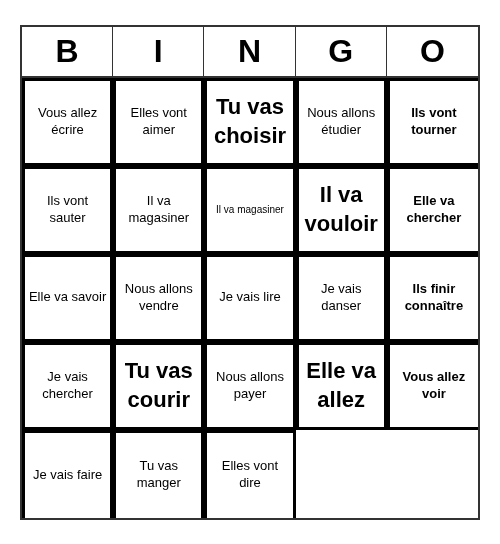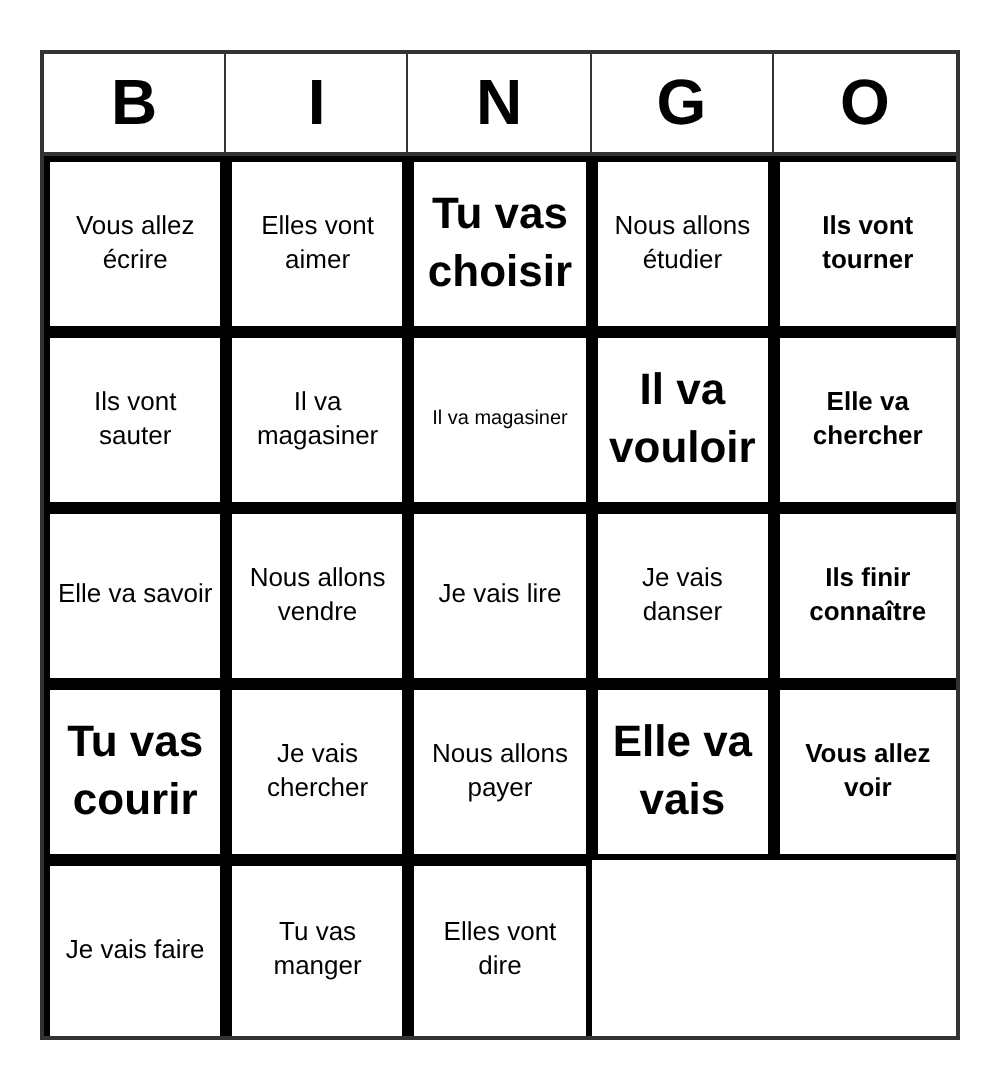--- a/index.html
+++ b/index.html
@@ -82,22 +82,22 @@
       <div class="bingo-cell">Ils vont sauter</div>
       <div class="bingo-cell">Il va magasiner</div>
       <div class="bingo-cell small-text">Il va magasiner</div>
       <div class="bingo-cell large-text">Il va vouloir</div>
       <div class="bingo-cell">Elle va chercher</div>
       <div class="bingo-cell">Elle va savoir</div>
       <div class="bingo-cell">Nous allons vendre</div>
       <div class="bingo-cell">Je vais lire</div>
       <div class="bingo-cell">Je vais danser</div>
       <div class="bingo-cell">Ils finir connaître</div>
+      <div class="bingo-cell">Je vais chercher</div>
       <div class="bingo-cell large-text">Tu vas courir</div>
-      <div class="bingo-cell">Je vais chercher</div>
       <div class="bingo-cell">Nous allons payer</div>
-      <div class="bingo-cell large-text">Elle va vais</div>
+      <div class="bingo-cell large-text">Elle va allez</div>
       <div class="bingo-cell">Vous allez voir</div>
       <div class="bingo-cell">Je vais faire</div>
       <div class="bingo-cell">Tu vas manger</div>
       <div class="bingo-cell">Elles vont dire</div>
     </div>
 </div>
 
 </body></html>

